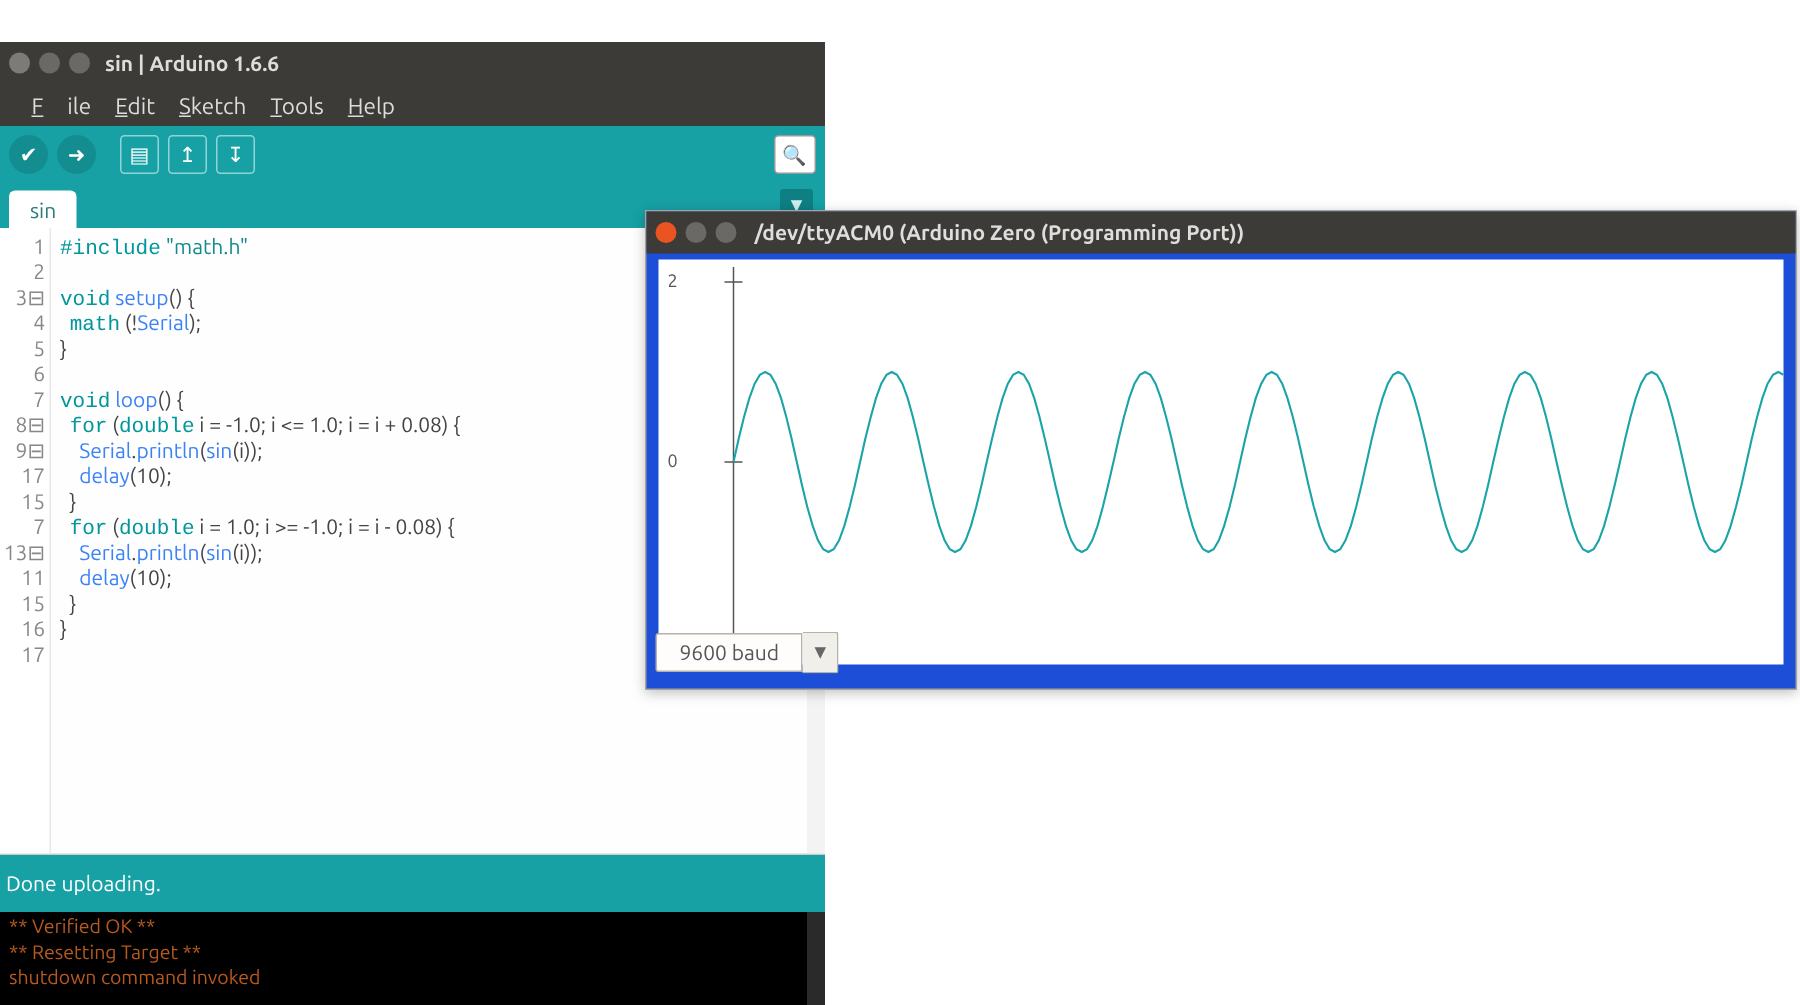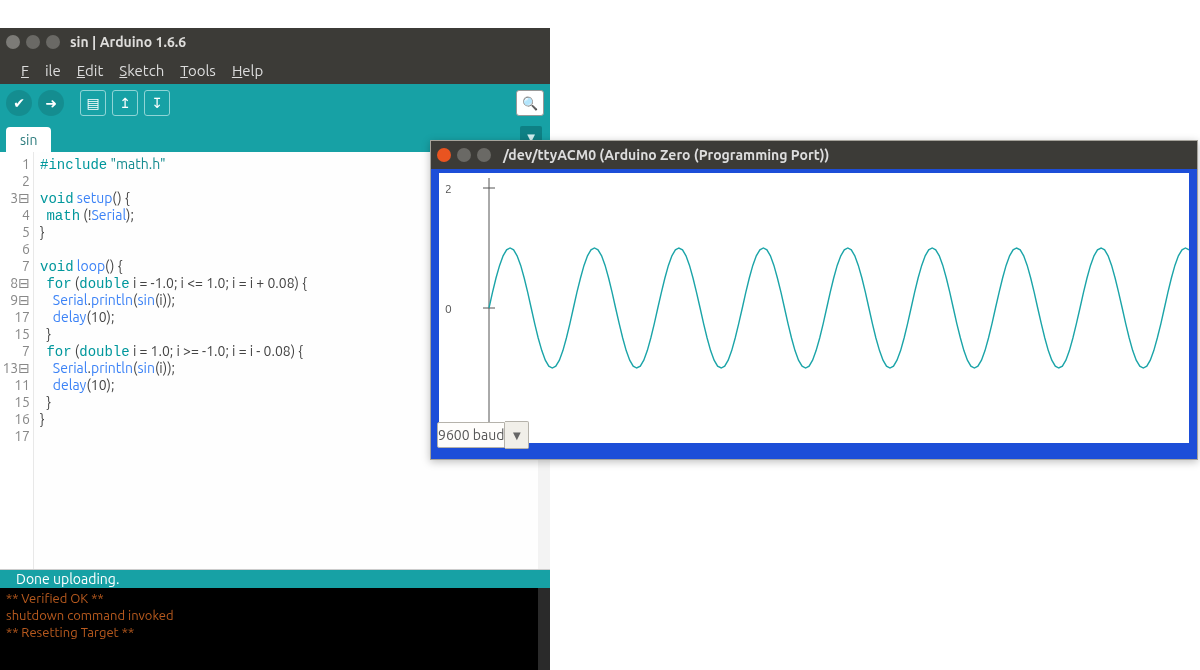--- a/index.html
+++ b/index.html
@@ -28,40 +28,40 @@
 
   .editor { height:418px; background:#fefefe; display:flex; font-family:"DejaVu Sans Mono","Courier New",monospace; font-size:14px; line-height:17px; overflow:hidden; border-bottom:1px solid #ccc; position:relative;}
   .gutter { width:34px; background:#fff; color:#888; text-align:right; padding:4px 3px 0 0; border-right:1px solid #e8e8e8;}
   .gutter div { height:17px; white-space:pre;}
   .code { flex:1; padding:4px 0 0 6px; color:#444;}
   .code div { height:17px; white-space:pre;}
   .kw{color:#00979c;font-family:Liberation Mono, monospace;} .kw2{color:#3b82f6;} .str{color:#128a8e;}
   .editor-scroll { position:absolute; right:0; top:0; bottom:0; width:12px; background:#f3f3f3;}
   .scroll-thumb{ position:absolute; left:1px; width:10px; background:#c9c9c9; border-radius:5px;}
 
-  .status { height:18px; background:#17a1a5; color:#fff; font-size:14px; display:flex; align-items:center; padding-left:16px;}
+  .status { height:38px; background:#17a1a5; color:#fff; font-size:14px; display:flex; align-items:center; padding-left:4px;}
   .console { height:86px; background:#000; color:#b85a1e; font-family:"DejaVu Sans Mono",monospace; font-size:13px; line-height:17px; padding:2px 6px; overflow:hidden; position:relative;}
   .console div{white-space:pre;}
   .console-scroll{position:absolute; right:0; top:0; bottom:0; width:12px; background:#2a2a2a;}
   .hscroll { height:16px; background:#ececec; border-top:1px solid #bbb; position:relative;}
   .hscroll .a{position:absolute; top:1px; width:14px; height:14px; background:#ddd; border:1px solid #aaa; font-size:9px; text-align:center; line-height:12px; color:#555;}
   .hscroll .a.l{left:1px;} .hscroll .a.r{left:18px;}
 
   
   .plotter { position:absolute; left:430px; top:140px; width:768px; height:320px; background:#1d4ed8; border:1px solid #a6a39b; box-shadow:0 2px 8px rgba(0,0,0,.25);}
   .pl-titlebar { height:28px; background:#3c3b37; display:flex; align-items:center;}
   .pl-titlebar .tb-btn.close{ background:#e95420;}
   .pl-title{ margin-left:12px; color:#ddd; font-size:14px; font-weight:600;}
   .pl-chart{ position:absolute; left:8px; top:32px; right:8px; height:270px; background:#fff; }
   .ytick{ position:absolute; left:6px; font-size:12px; color:#555; transform:translateY(-50%);}
   .axis{ stroke:#555; stroke-width:1;}
   .sine{ fill:none; stroke:#1ba4a8; stroke-width:1.4;}
   .pl-bottom{ position:absolute; left:6px; bottom:6px; right:6px; height:36px; display:flex; align-items:center;}
   .baud{ display:flex; align-items:center;}
-  .baud .val{ border:1px solid #b5b2aa; background:#fefdfb; padding:4px 0; font-size:14px; color:#555; border-radius:2px 0 0 2px;}
+  .baud .val{ border:1px solid #b5b2aa; background:#fefdfb; padding:4px 15px; font-size:14px; color:#555; border-radius:2px 0 0 2px;}
   .baud .dd{ width:24px; height:28px; border:1px solid #b5b2aa; border-left:none; background:#f1efe9; display:flex; align-items:center; justify-content:center; font-size:10px; color:#666; border-radius:0 2px 2px 0;}
 </style>
 </head>
 <body>
 
 <div class="ide">
   <div class="ide-titlebar">
     <div class="tb-btn c1"></div>
     <div class="tb-btn c2"></div>
     <div class="tb-btn c3"></div>
@@ -141,21 +141,21 @@
       <div>  }</div>
       <div>}</div>
     </div>
     <div class="editor-scroll">
         <div class="scroll-thumb" style="top:2px;height:140px;"></div>
       </div>
   </div>
 
   <div class="status">Done uploading.</div>
   <div class="console">
-    <div id="consoleLines"><div>** Verified OK **</div><div>shutdown command invoked</div><div>** Resetting Target **</div></div>
+    <div id="consoleLines"><div>** Verified OK **</div><div>** Resetting Target **</div><div>shutdown command invoked</div></div>
     <div class="console-scroll"></div>
   </div>
   <div class="hscroll">
     <div class="a l">◂</div>
     <div class="a r">▸</div>
   </div>
 </div>
 
 <div class="plotter">
   <div class="pl-titlebar">

